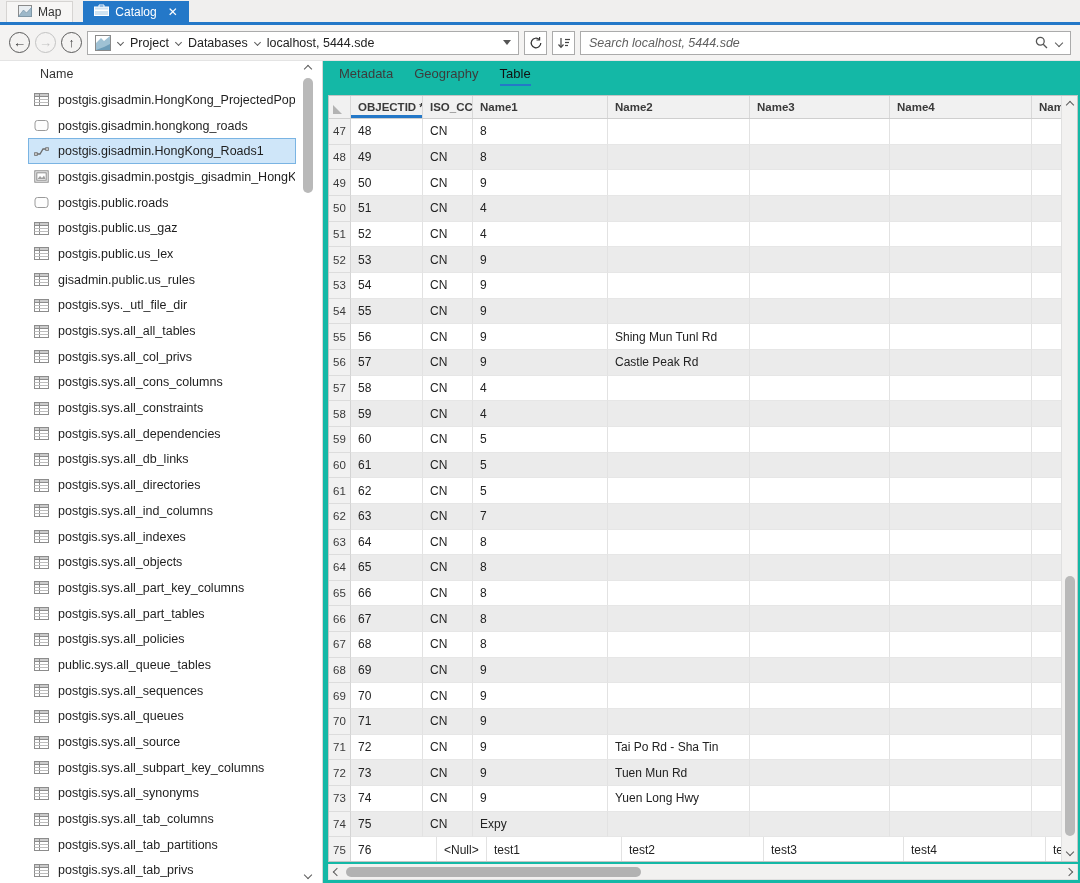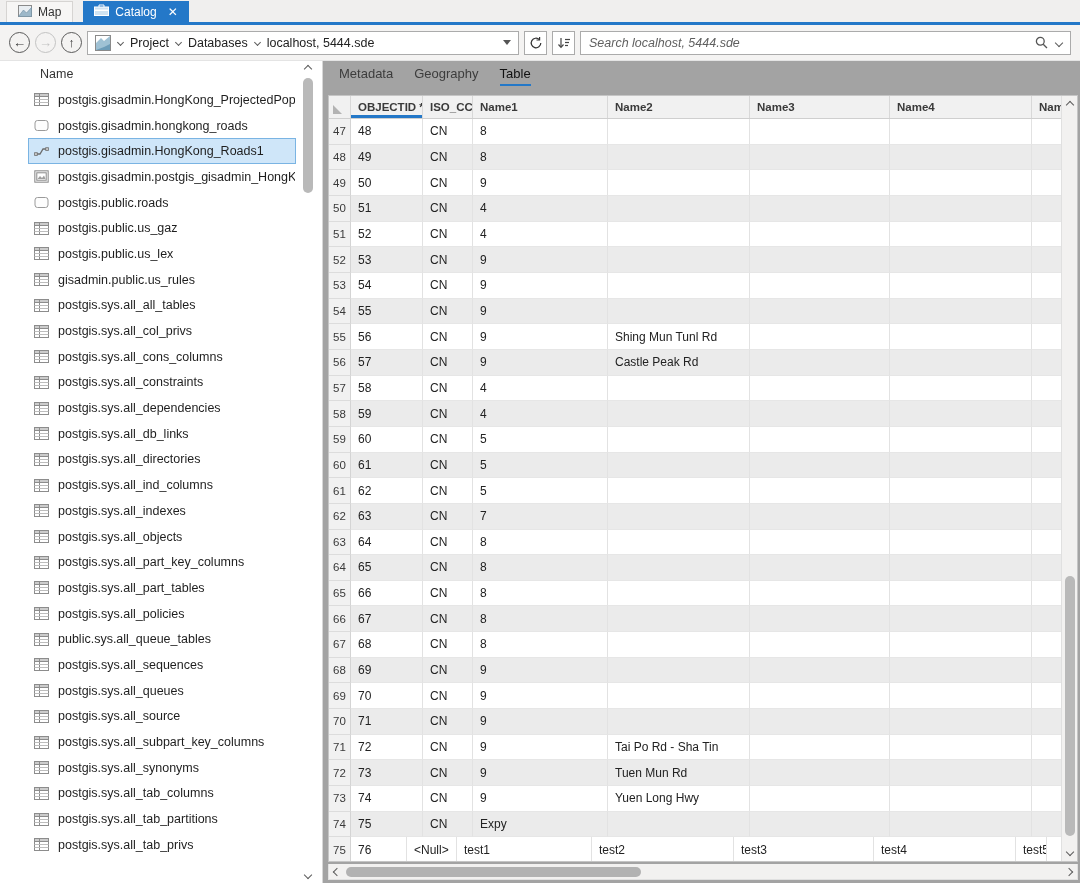--- a/index.html
+++ b/index.html
@@ -40,21 +40,21 @@
   .side-list { position: absolute; left: 0; top: 26px; right: 0; bottom: 0; overflow: hidden; }
   .side-item { height: 25.7px; display: flex; align-items: center; gap: 9px; margin: 0 26px 0 28px; padding-left: 5px; border: 1px solid transparent; white-space: nowrap; overflow: hidden; font-size: 12.5px; color: #1e1e1e; }
   .side-item.selected { background: #cfe6f9; border-color: #7ab4e3; }
   .side-item .icn { flex: 0 0 auto; display: flex; }
   .side-scroll { position: absolute; right: 6px; top: 0; width: 16px; bottom: 0; display: flex; flex-direction: column; align-items: center; }
   .side-scroll .sthumb { position: absolute; top: 17px; left: 3px; width: 10px; height: 115px; background: #b9b9b9; border-radius: 6px; }
   .side-scroll .chev { margin-top: 5px; }
   .side-scroll .chev.bot { position: absolute; bottom: 5px; }
 
   
-  .content { position: absolute; left: 323px; top: 0; right: 0; height: 100%; background: #a3a3a3; }
+  .content { position: absolute; left: 323px; top: 0; right: 0; height: 100%; background: #14b8a6; }
   .ctabs { position: absolute; top: 3px; left: 16px; display: flex; gap: 21px; font-size: 13px; color: #3c3c3c; height: 24px; align-items: center; }
   .ctab { padding-bottom: 3px; border-bottom: 2px solid transparent; }
   .ctab.active { color: #111; border-bottom-color: #2478c8; }
 
   .tablewrap { position: absolute; left: 5px; right: 2px; top: 34px; height: 767px; border: 1px solid #c5c5c5; display: flex; overflow: hidden; background: #fff; }
   .grid { flex: 1; overflow: hidden; }
   .thead { display: flex; height: 23px; background: #f1f1f1; border-bottom: 1px solid #cfcfcf; }
   .thcell { flex: 0 0 auto; display: flex; align-items: center; padding-left: 7px; font-weight: bold; font-size: 11.5px; color: #3a3a3a; border-right: 1px solid #d8d8d8; white-space: nowrap; overflow: hidden; position: relative; }
   .thcell.corner { padding: 0; }
   .thcell.sorted { box-shadow: inset 0 -3px 0 #2478c8; }
@@ -245,20 +245,32 @@
           <div class="side-item">
             <span class="icn">
               <svg width="15" height="13" viewBox="0 0 15 13">
                 <rect x="0.5" y="0.5" width="14" height="12" fill="#fff" stroke="#8c8c8c"></rect>
                 <rect x="0.5" y="0.5" width="14" height="3" fill="#cccccc" stroke="#8c8c8c"></rect>
                 <line x1="5.5" y1="0.5" x2="5.5" y2="12.5" stroke="#8c8c8c"></line>
                 <line x1="0.5" y1="6.5" x2="14.5" y2="6.5" stroke="#bdbdbd"></line>
                 <line x1="0.5" y1="9.5" x2="14.5" y2="9.5" stroke="#bdbdbd"></line>
               </svg>
             </span>
+            <span>postgis.sys._utl_file_dir</span>
+          </div>
+          <div class="side-item">
+            <span class="icn">
+              <svg width="15" height="13" viewBox="0 0 15 13">
+                <rect x="0.5" y="0.5" width="14" height="12" fill="#fff" stroke="#8c8c8c"></rect>
+                <rect x="0.5" y="0.5" width="14" height="3" fill="#cccccc" stroke="#8c8c8c"></rect>
+                <line x1="5.5" y1="0.5" x2="5.5" y2="12.5" stroke="#8c8c8c"></line>
+                <line x1="0.5" y1="6.5" x2="14.5" y2="6.5" stroke="#bdbdbd"></line>
+                <line x1="0.5" y1="9.5" x2="14.5" y2="9.5" stroke="#bdbdbd"></line>
+              </svg>
+            </span>
             <span>postgis.sys.all_all_tables</span>
           </div>
           <div class="side-item">
             <span class="icn">
               <svg width="15" height="13" viewBox="0 0 15 13">
                 <rect x="0.5" y="0.5" width="14" height="12" fill="#fff" stroke="#8c8c8c"></rect>
                 <rect x="0.5" y="0.5" width="14" height="3" fill="#cccccc" stroke="#8c8c8c"></rect>
                 <line x1="5.5" y1="0.5" x2="5.5" y2="12.5" stroke="#8c8c8c"></line>
                 <line x1="0.5" y1="6.5" x2="14.5" y2="6.5" stroke="#bdbdbd"></line>
                 <line x1="0.5" y1="9.5" x2="14.5" y2="9.5" stroke="#bdbdbd"></line>
@@ -812,21 +824,21 @@
                 <div class="tcell" style="width: 72px;">75</div>
                 <div class="tcell" style="width: 50px;">CN</div>
                 <div class="tcell" style="width: 135px;">Expy</div>
                 <div class="tcell" style="width: 142px;"></div>
                 <div class="tcell" style="width: 140px;"></div>
                 <div class="tcell" style="width: 142px;"></div>
                 <div class="tcell" style="width: 31px;"></div>
               </div>
               <div class="trow">
                 <div class="tcell rownum" style="width: 22px;">75</div>
-                <div class="tcell" style="width: 56px;">76</div>
+                <div class="tcell" style="width: 86px;">76</div>
                 <div class="tcell" style="width: 50px;">&lt;Null&gt;</div>
                 <div class="tcell" style="width: 135px;">test1</div>
                 <div class="tcell" style="width: 142px;">test2</div>
                 <div class="tcell" style="width: 140px;">test3</div>
                 <div class="tcell" style="width: 142px;">test4</div>
                 <div class="tcell" style="width: 31px;">test5</div>
               </div>
             </div>
         </div>
         <div class="vscroll">

